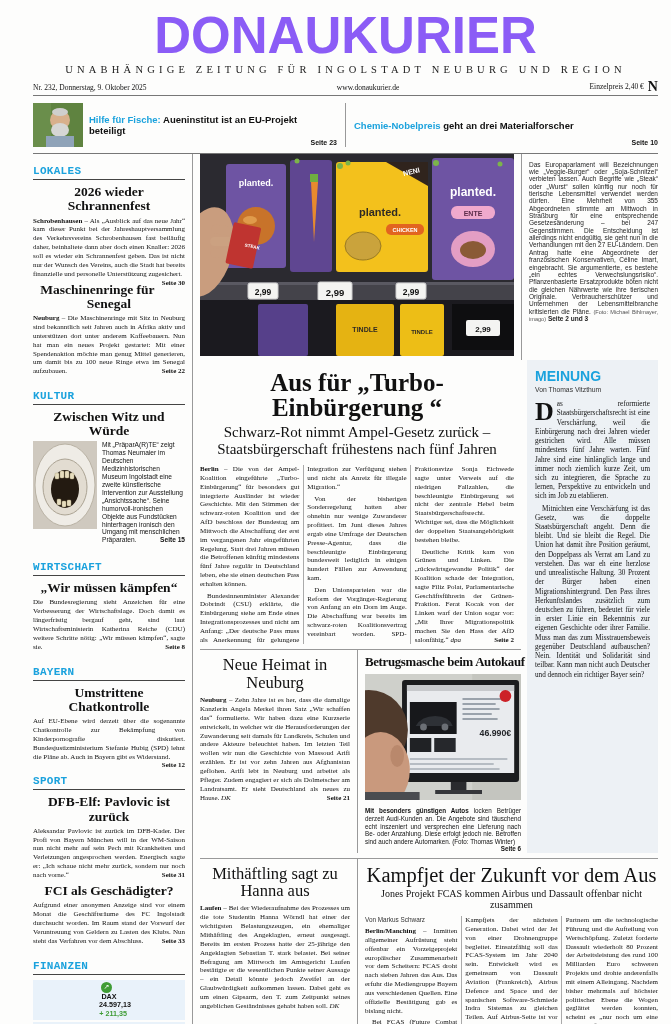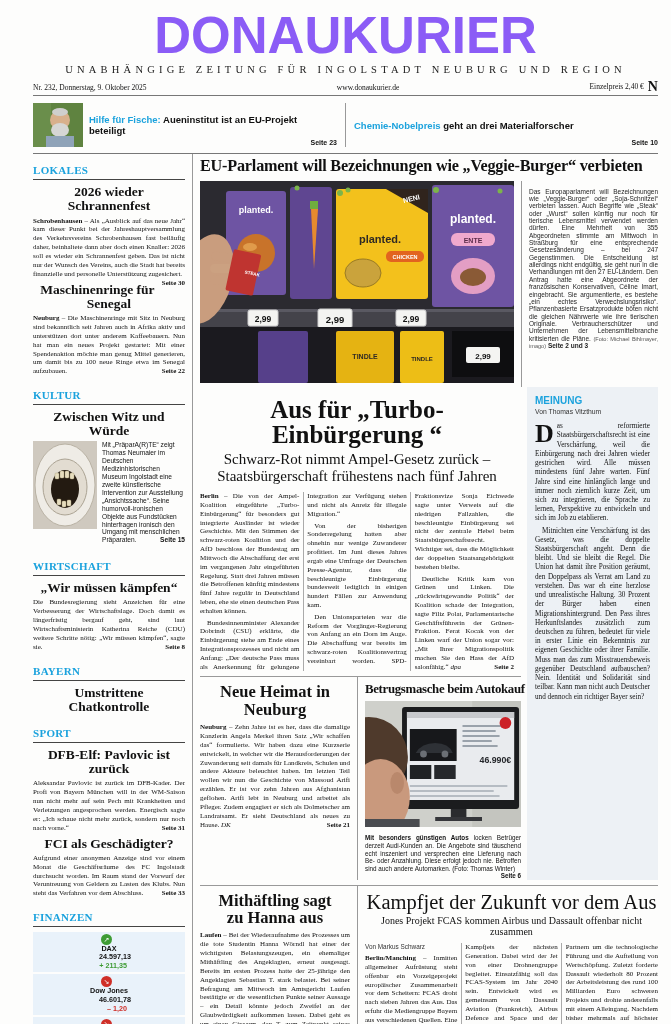--- a/index.html
+++ b/index.html
@@ -18,21 +18,21 @@
   .t-img{flex:none;margin-right:6px;}
   .t-hl{color:#1ba2dd;}
   .t-page{font-size:7px;margin-left:auto;align-self:flex-end;padding-left:5px;white-space:nowrap;}
   
   .layout{display:flex;margin-top:0;}
   .sidebar{width:152px;flex:none;padding-right:7px;border-right:1px solid #999;}
   .main{flex:1;padding-left:7px;min-width:0;}
   
   .sec{border-bottom:1px solid #444;margin:9px 0 5px;padding-bottom:1px;}
   .sec:first-child{margin-top:6px;}
-  .sec-label{font-family:Liberation Serif, serif;font-weight:700;font-size:11px;color:#1ba2dd;letter-spacing:0.3px;}
+  .sec-label{font-family:Liberation Mono, monospace;font-weight:700;font-size:11px;color:#1ba2dd;letter-spacing:0.3px;}
   .sb-h{font-weight:700;font-size:13.5px;text-align:center;margin:4px 0 3px;line-height:1.05;}
   .body{font-size:7px;line-height:1.27;text-align:justify;margin:0 0 3px;}
   .pg{float:right;font-weight:700;}
   .credit{font-style:italic;}
   .kultur-wrap{display:flex;gap:5px;}
   .kultur-wrap .body{flex:1;text-align:left;font-family:"Liberation Sans",sans-serif;font-size:6.6px;line-height:1.2;}
   
   .fin-row{display:flex;align-items:center;background:#e9f2fa;margin-bottom:2px;padding:2px 4px;font-family:"Liberation Sans",sans-serif;font-size:7.2px;flex-direction:column;}
   .fin-ico{width:11px;height:11px;border-radius:50%;color:#fff;font-size:7px;display:flex;align-items:center;justify-content:center;margin-right:5px;flex:none;}
   .up{background:#3f9c35;} .down{background:#cf2e27;}
@@ -56,26 +56,26 @@
   .side-txt{font-family:"Liberation Sans",sans-serif;font-size:6.5px;line-height:1.13;text-align:justify;color:#1d1d1d;}
   .side-credit{font-size:5.6px;color:#555;}
   .turbo-h{font-weight:700;font-size:25px;text-align:center;margin:10px 0 4px;line-height:1;}
   .turbo-sub{font-size:15px;text-align:center;margin-bottom:7px;}
   .cols3{column-count:3;column-gap:8px;column-rule:1px solid #aaa;}
   .cols3 .body{font-size:7px;line-height:1.26;}
   .ind{text-indent:7px;}
   .byline{font-family:"Liberation Sans",sans-serif;font-size:6.4px;color:#333;margin:0 0 4px;}
   
   .meinung{background:#edf1f5;padding:8px 8px 10px;height:100%;box-sizing:border-box;}
-  .m-label{font-family:"Liberation Sans",sans-serif;font-weight:700;font-size:10px;color:#1ba2dd;margin-bottom:2px;}
+  .m-label{font-family:"Liberation Sans",sans-serif;font-weight:700;font-size:14px;color:#1ba2dd;margin-bottom:2px;}
   .m-title{font-weight:700;font-size:15.5px;line-height:1.05;margin-bottom:5px;}
   .m-byline{font-family:"Liberation Sans",sans-serif;font-size:6.8px;color:#333;margin-bottom:7px;}
   .m-body{font-size:7.2px;line-height:1.28;text-align:justify;margin:0 0 3px;}
   .dropcap{float:left;font-weight:700;font-size:26px;line-height:0.78;padding:2px 3px 0 0;}
-  .mid-h{font-weight:700;font-size:16.5px;text-align:center;line-height:1.05;margin:2px auto 5px;}
+  .mid-h{font-weight:400;font-size:16.5px;text-align:center;line-height:1.05;margin:2px auto 5px;}
   .hw{max-width:126px;}
   .betrug-h{font-weight:700;font-size:12.8px;letter-spacing:-0.3px;text-align:center;white-space:nowrap;margin:1px 0 4px;}
   .caption{font-family:"Liberation Sans",sans-serif;font-size:6.3px;line-height:1.2;text-align:justify;margin-top:3px;}
   .fcas-h{font-weight:400;font-size:20.5px;text-align:center;margin:2px 0 3px;line-height:1;}
   .fcas-sub{font-size:10px;text-align:center;margin-bottom:6px;}
   svg text{font-family:"Liberation Sans",sans-serif;}
 </style>
 </head>
 <body>
 
@@ -159,20 +159,21 @@
         </svg>
         <p class="body"><span>Mit „PräparA(R)TE“ zeigt Thomas Neumaier im Deutschen Medizinhistorischen Museum Ingolstadt eine zweite künstlerische Intervention zur Ausstellung „Ansichtssache“. Seine humorvoll-ironischen Objekte aus Fundstücken hinterfragen ironisch den Umgang mit menschlichen Präparaten.</span> <span class="pg">Seite 15</span></p>
       </div>
 
       <div class="sec"><span class="sec-label">WIRTSCHAFT</span></div>
       <div class="sb-h">„Wir müssen kämpfen“</div>
       <p class="body"><span>Die Bundesregierung sieht Anzeichen für eine Verbesserung der Wirtschaftslage. Doch damit es längerfristig bergauf geht, sind laut Wirtschaftsministerin Katherina Reiche (CDU) weitere Schritte nötig: „Wir müssen kämpfen“, sagte sie.</span> <span class="pg">Seite 8</span></p>
 
       <div class="sec"><span class="sec-label">BAYERN</span></div>
       <div class="sb-h">Umstrittene Chatkontrolle</div>
+      <p class="body"><span>Auf EU-Ebene wird derzeit über die sogenannte Chatkontrolle zur Bekämpfung von Kinderpornografie diskutiert. Bundesjustizministerium Stefanie Hubig (SPD) lehnt die Pläne ab. Auch in Bayern gibt es Widerstand.</span> <span class="pg">Seite 12</span></p>
 
       <div class="sec"><span class="sec-label">SPORT</span></div>
       <div class="sb-h">DFB-Elf: Pavlovic ist zurück</div>
       <p class="body"><span>Aleksandar Pavlovic ist zurück im DFB-Kader. Der Profi von Bayern München will in der WM-Saison nun nicht mehr auf sein Pech mit Krankheiten und Verletzungen angesprochen werden. Energisch sagte er: „Ich schaue nicht mehr zurück, sondern nur noch nach vorne.“</span> <span class="pg">Seite 31</span></p>
       <div class="sb-h">FCI als Geschädigter?</div>
       <p class="body"><span>Aufgrund einer anonymen Anzeige sind vor einem Monat die Geschäftsräume des FC Ingolstadt durchsucht worden. Im Raum stand der Vorwurf der Veruntreuung von Geldern zu Lasten des Klubs. Nun steht das Verfahren vor dem Abschluss.</span> <span class="pg">Seite 33</span></p>
 
       <div class="sec"><span class="sec-label">FINANZEN</span></div>
       <div class="fin-row">
         <span class="fin-ico up">↗</span>
@@ -191,21 +192,20 @@
         <span class="fin-name"><span>Euro / Dollar</span> <span class="fin-sub">EZB-Kurs</span></span>
         <span class="fin-val">1,1627</span>
         <span class="fin-chg chg-down">– 0,0039</span>
       </div>
 
     </div>
 
     <div class="main">
       <div class="main-grid">
 
-        <div class="g-headline top-h">EU-Parlament will Bezeichnungen wie „Veggie-Burger“ verbieten</div>
 
         <div class="g-photo">
           <svg width="100%" height="202" viewBox="0 0 314 202" preserveAspectRatio="none">
             <rect width="314" height="202" fill="#232226"></rect>
             <rect y="0" width="314" height="130" fill="#2b2a30"></rect>
 
             <rect x="26" y="10" width="60" height="104" rx="3" fill="#6e54a3"></rect>
             <text x="56" y="32" text-anchor="middle" font-size="9" font-weight="bold" fill="#fff">planted.</text>
             <circle cx="56" cy="72" r="19" fill="#c8732a"></circle>
               <ellipse cx="50" cy="66" rx="7" ry="4" fill="#e09b4b"></ellipse>

